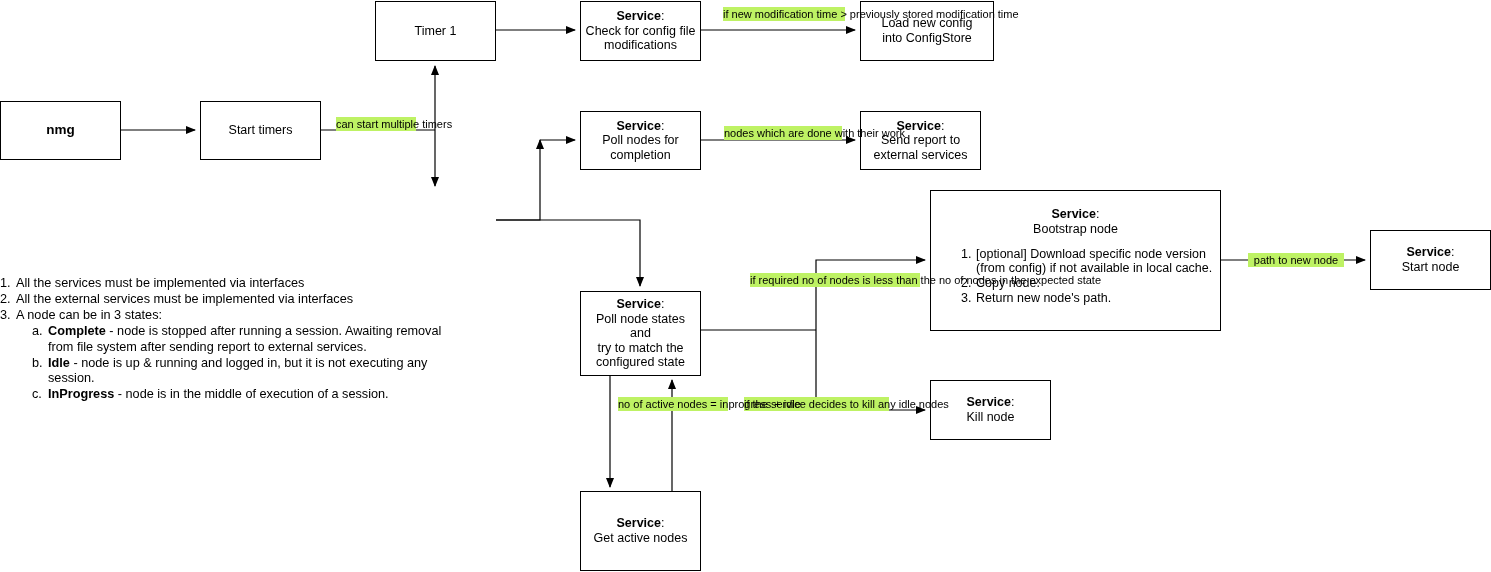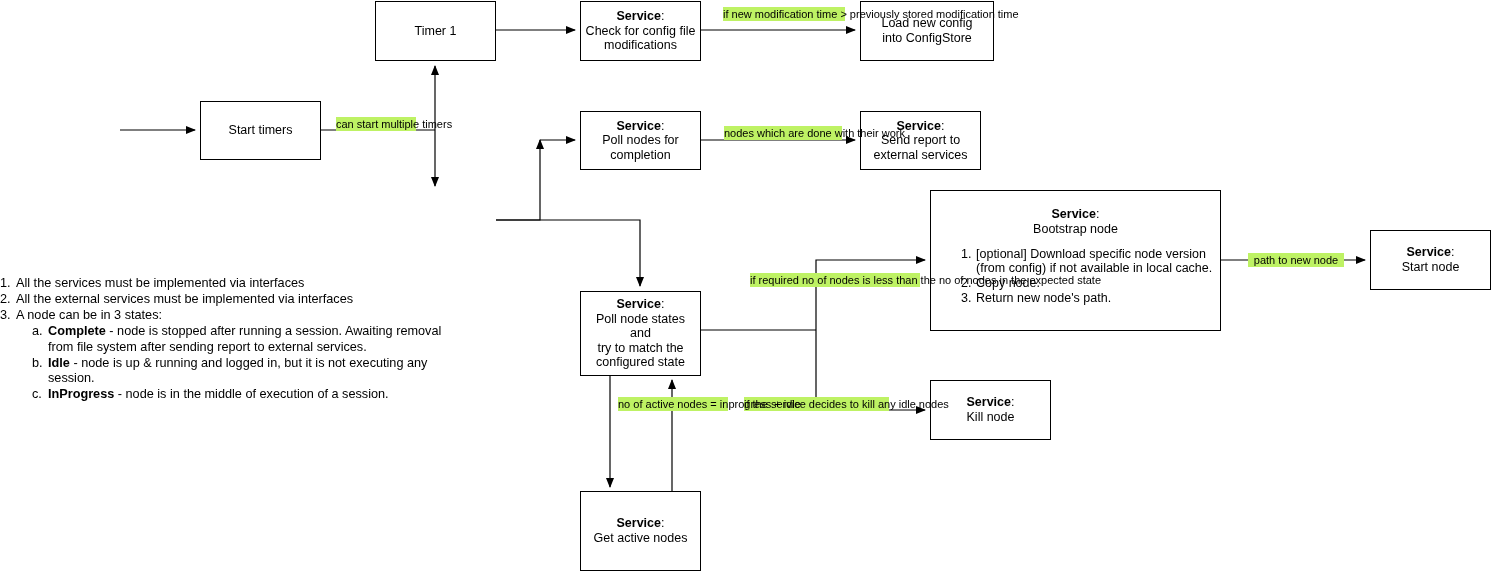--- a/index.html
+++ b/index.html
@@ -132,20 +132,23 @@
       <path d="M816,330 L816,410 L925,410" marker-end="url(#ah)"></path>
 
       <path d="M1220,260 L1365,260" marker-end="url(#ah)"></path>
 
       <path d="M610,375 L610,487" marker-end="url(#ah)"></path>
 
       <path d="M672,492 L672,380" marker-end="url(#ah)"></path>
     </g>
   </svg>
 
+  <div class="node bold-title" style="left:0px; top:101px; width:121px; height:59px;">
+    <div class="inner">nmg</div>
+  </div>
 
   <div class="node" style="left:200px; top:101px; width:121px; height:59px;">
     <div class="inner">Start timers</div>
   </div>
 
   <div class="node" style="left:375px; top:1px; width:121px; height:60px;">
     <div class="inner">Timer 1</div>
   </div>
 
 

